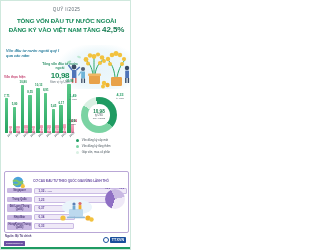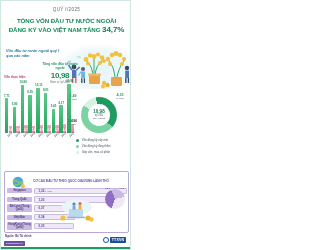--- a/index.html
+++ b/index.html
@@ -155,21 +155,21 @@
 </head>
 <body>
 
 <div id="page">
 
   <div class="hdr">
     <div class="quarter">QUÝ I/2025</div>
     <div class="t1">TỔNG VỐN ĐẦU TƯ NƯỚC NGOÀI</div>
     <div class="t2">
       <span>ĐĂNG KÝ VÀO VIỆT NAM TĂNG</span>
-      <span class="pct">34,7%</span>
+      <span class="pct">42,5%</span>
     </div>
   </div>
 
   <div class="sub">Vốn đầu tư nước ngoài quý I qua các năm</div>
 
   <div class="wash"></div>
   <div class="ill">
     <svg width="72" height="46" viewBox="0 0 72 46">
 
       <g>

